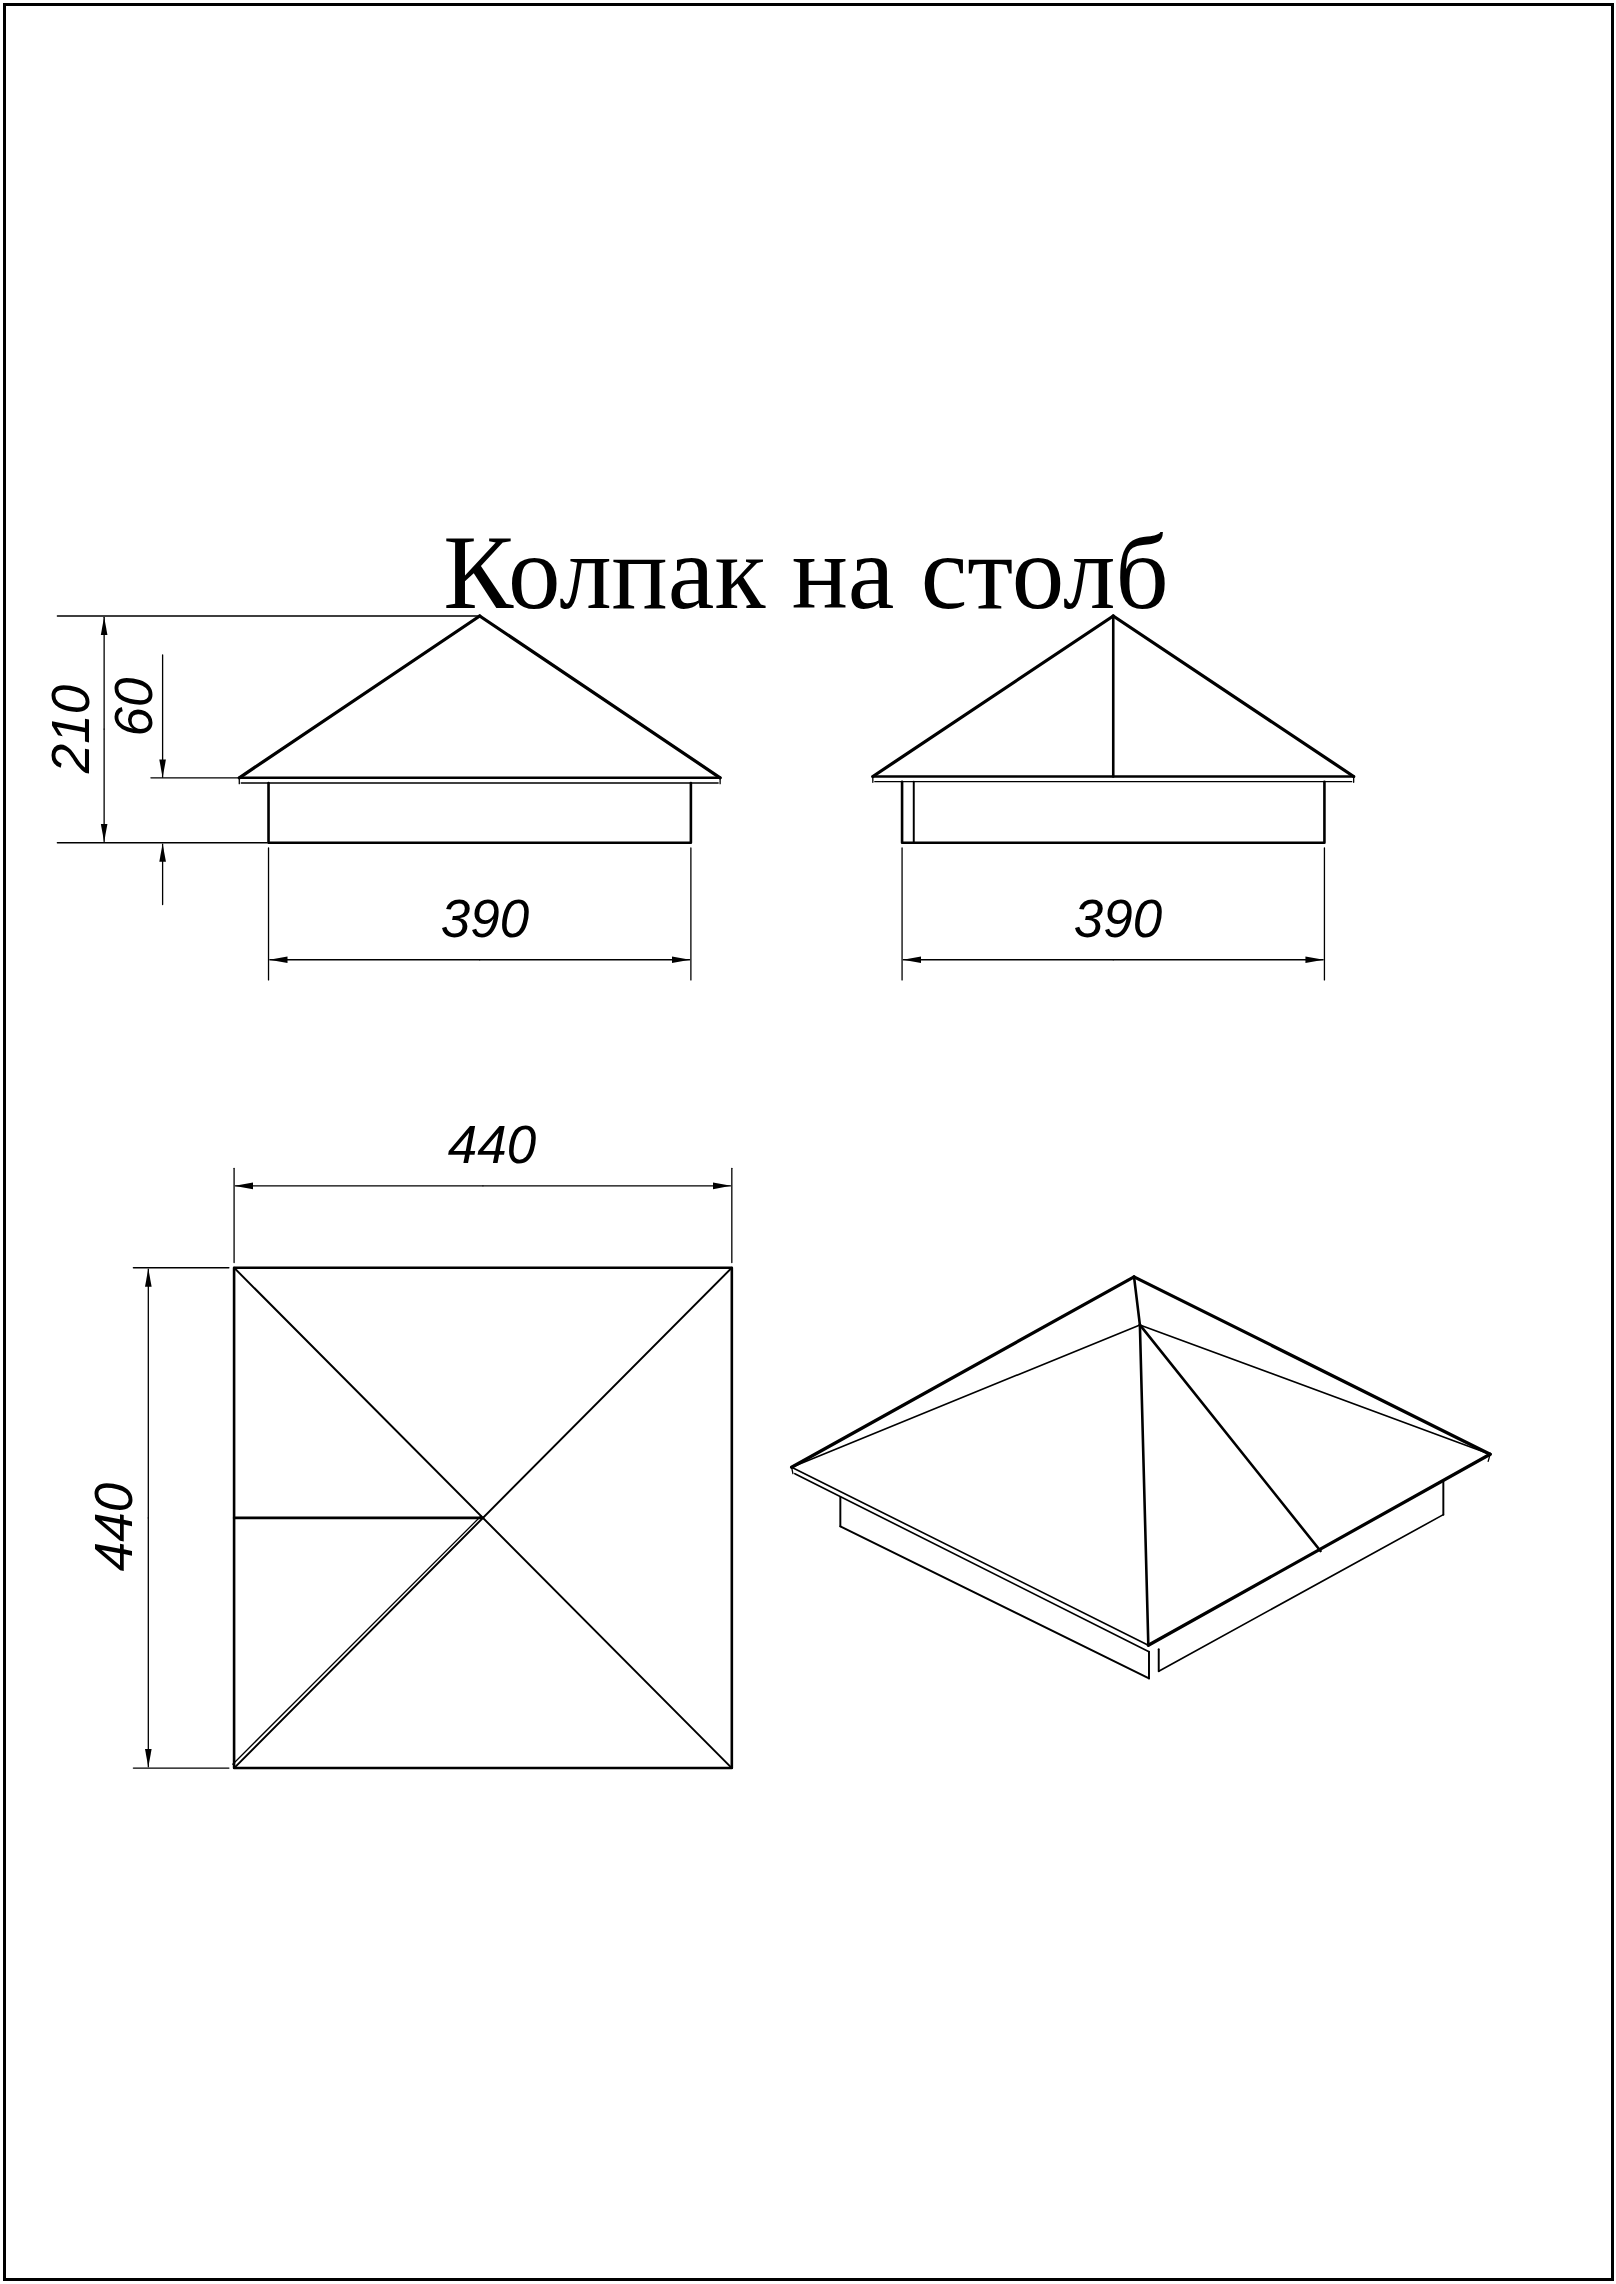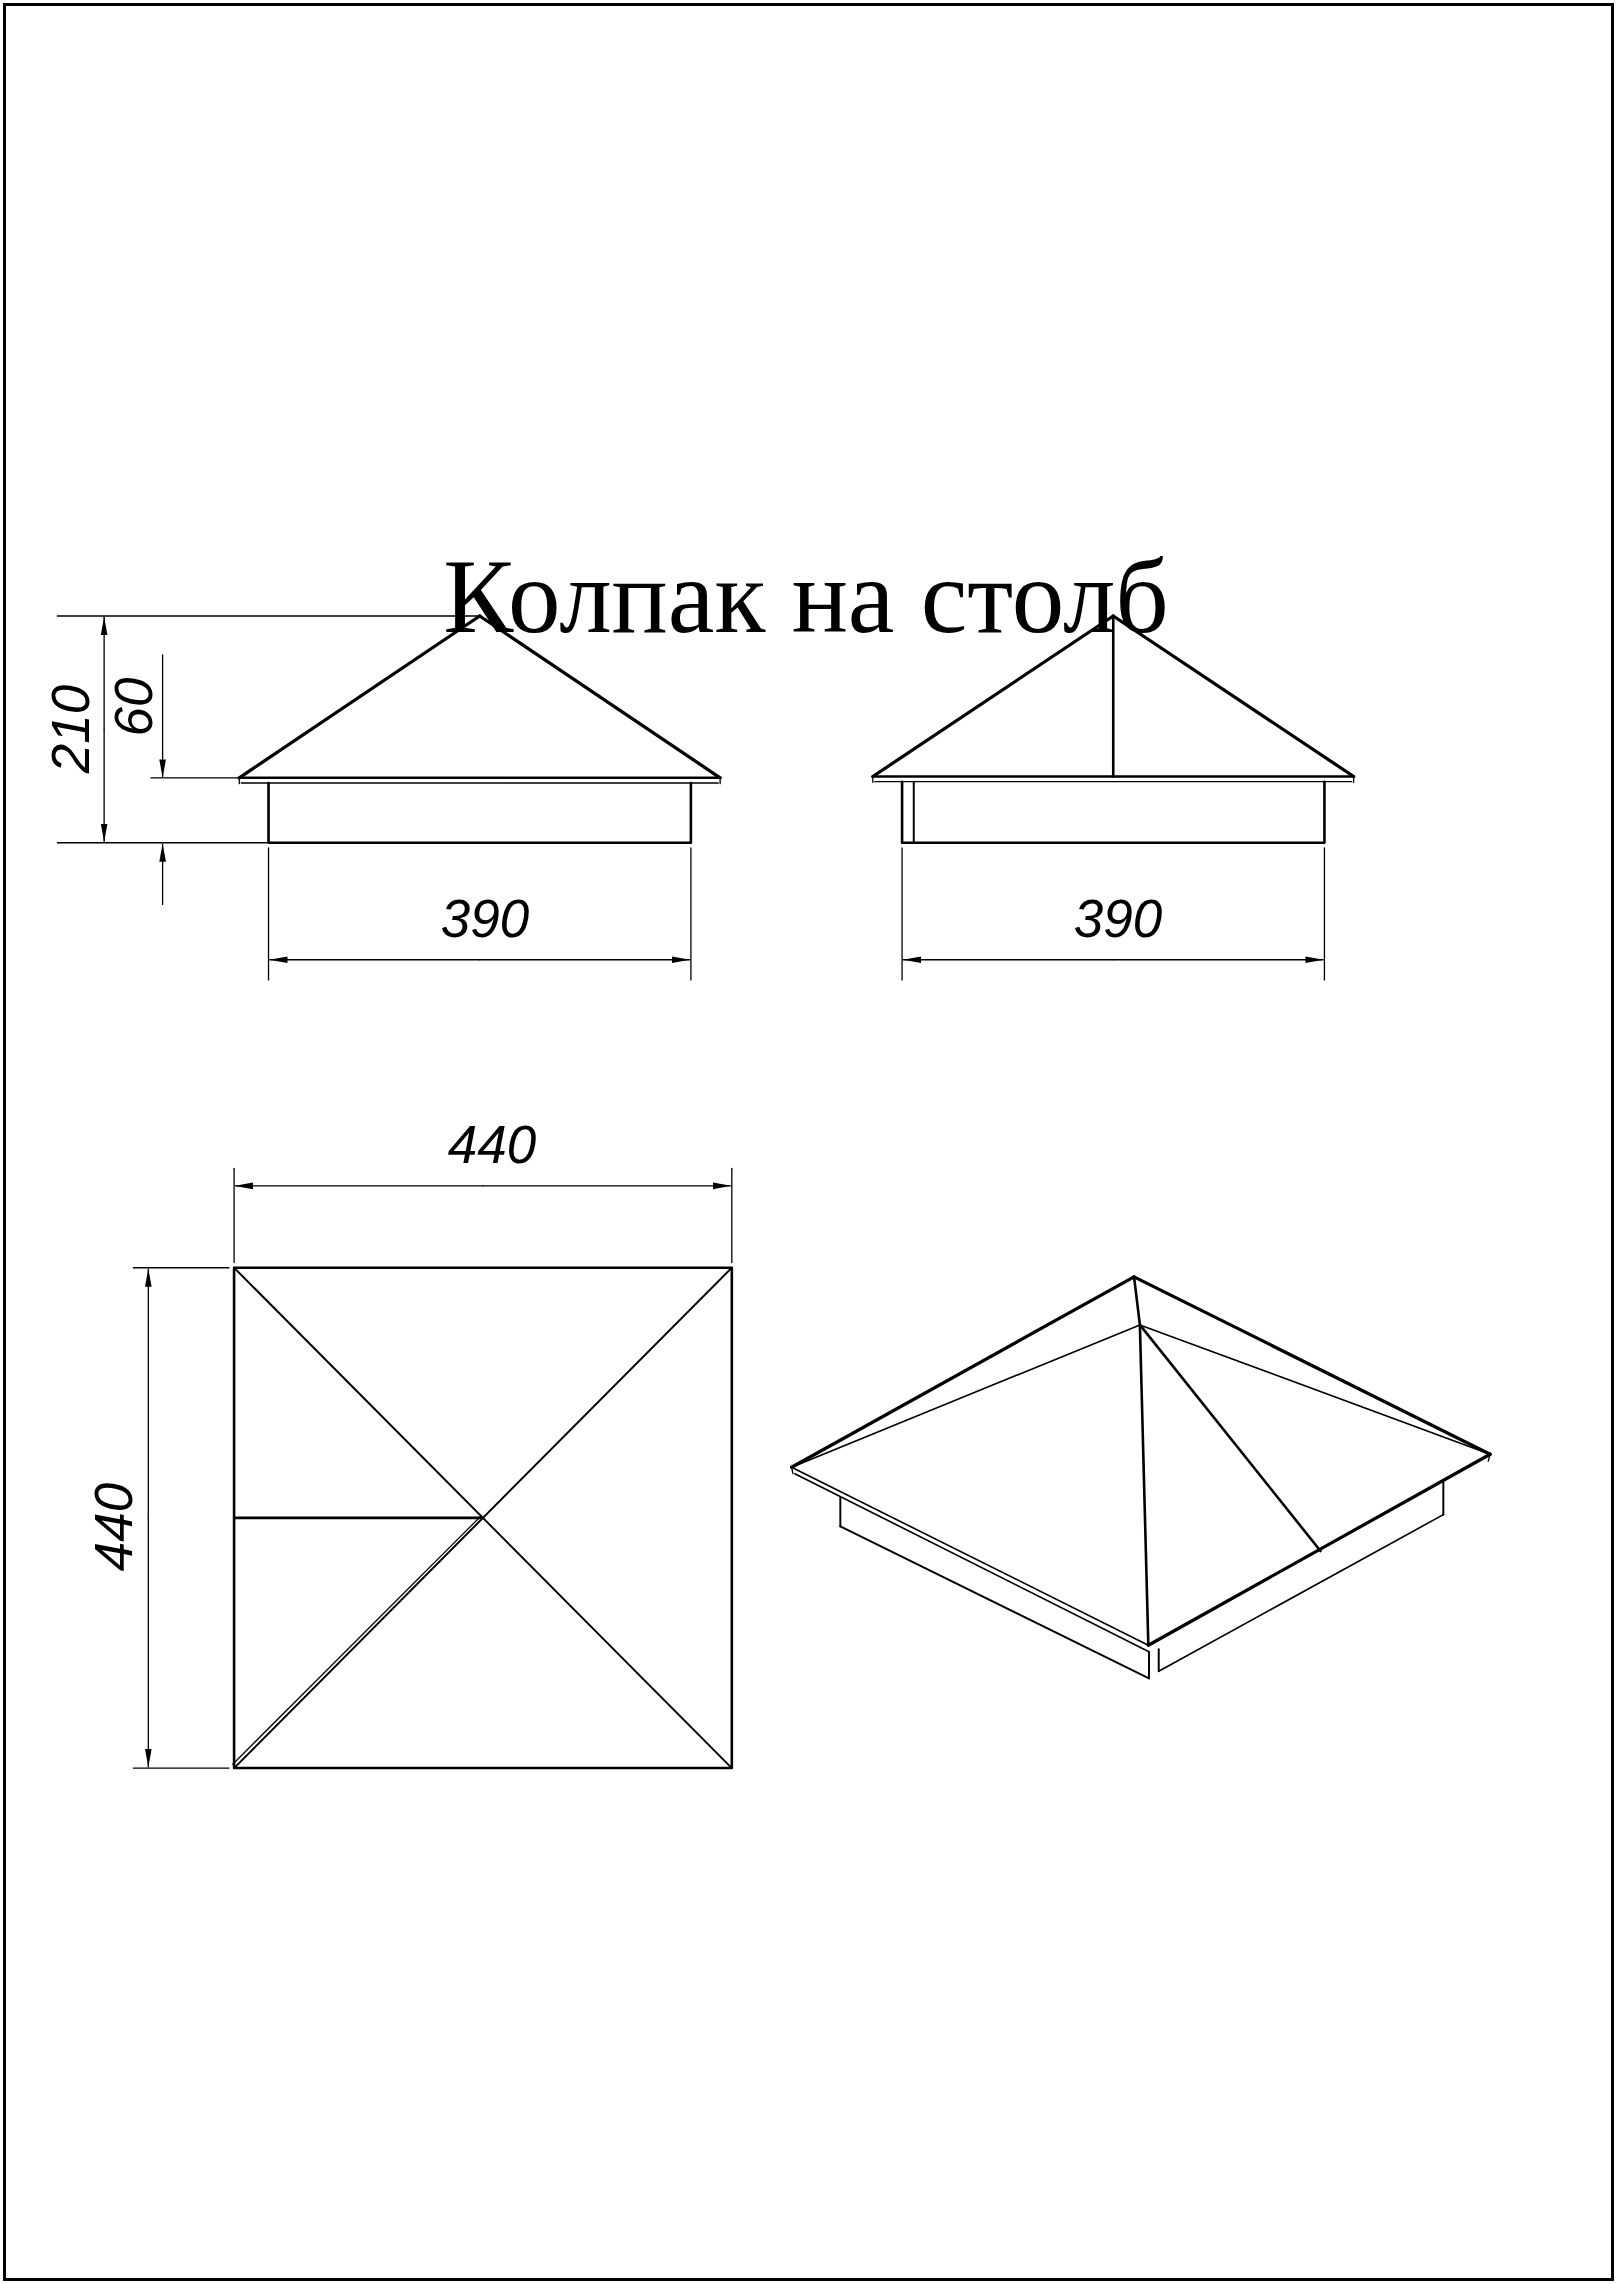--- a/index.html
+++ b/index.html
@@ -2,21 +2,21 @@
 <html style="font-size:10.4px"><head>
 <meta charset="utf-8">
 <style>
   html,body{margin:0;padding:0;background:#fff;}
   body{width:1617px;height:2284px;position:relative;font-family:"Liberation Sans",sans-serif;}
   #sheet{position:absolute;left:0;top:0;width:1617px;height:2284px;background:#fff;}
   #frame{position:absolute;left:2.6px;top:2.6px;right:3.2px;bottom:3.2px;border:3.9px solid #000;}
   svg.drawing{position:absolute;left:0;top:0;width:1617px;height:2284px;}
   .lbl{position:absolute;color:#000;white-space:nowrap;}
   .title-text{font-family:"Liberation Serif","DejaVu Serif",serif;font-size:105px;font-weight:400;
-              transform:translate(-50%,-50%);margin-top:24px;}
+              transform:translate(-50%,-50%);}
   .dim-text{font-family:"Liberation Sans",sans-serif;font-style:italic;font-size:53px;
             transform:translate(-50%,-50%);}
   .dim-text.rot{transform:translate(-50%,-50%) rotate(-90deg);}
   line,path,rect{stroke:#000;fill:none;stroke-linecap:round;stroke-linejoin:round;}
   .w5{stroke-width:5px;} .w4{stroke-width:4px;} .w3{stroke-width:3px;}
   .w25{stroke-width:2.5px;} .w2{stroke-width:2px;}
 </style>
 </head>
 <body>
 

